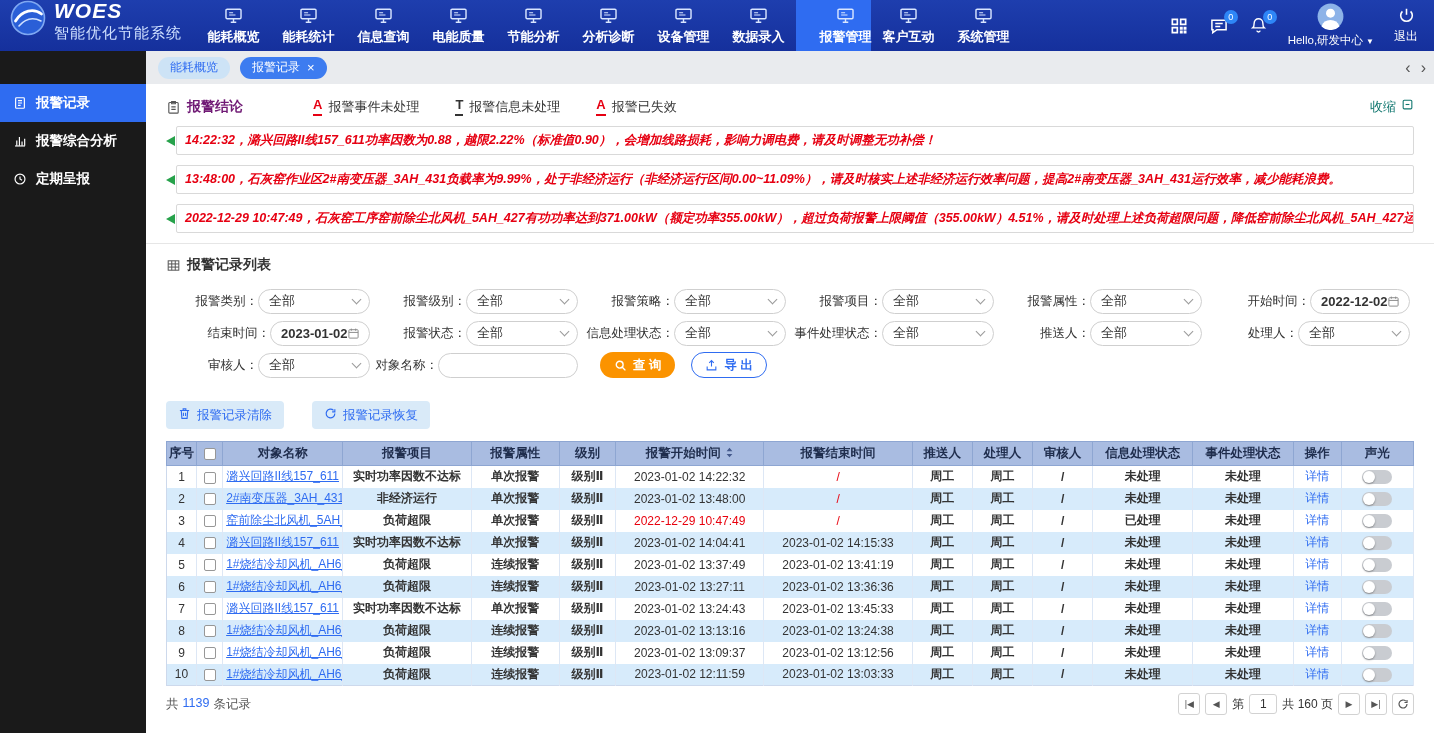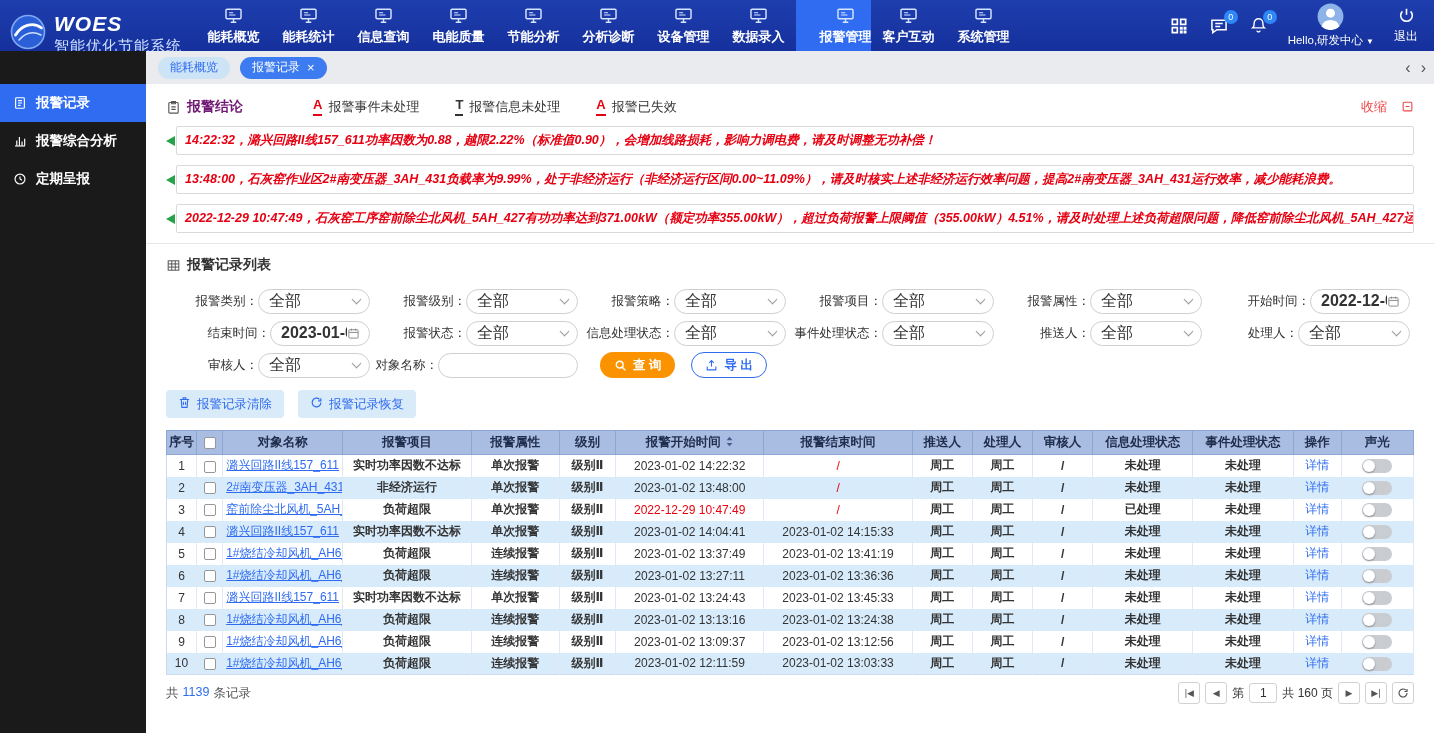--- a/index.html
+++ b/index.html
@@ -3,21 +3,21 @@
 <meta charset="utf-8">
 <style>
   * { box-sizing: border-box; margin: 0; padding: 0; }
   html,body { width:1434px; height:733px; overflow:hidden; background:#fff;
     font-family:"Liberation Sans","DejaVu Sans",sans-serif; }
   .app { width:1434px; height:733px; display:flex; flex-direction:column; }
 
   
   .topnav { height:51px; background:linear-gradient(180deg,#1e3eae 0%,#15309c 100%);
     display:flex; align-items:stretch; color:#fff; flex-shrink:0; }
-  .logo { display:flex; align-items:center; gap:8px; padding:17px 14px 0 10px; min-width:168px; }
+  .logo { display:flex; gap:8px; padding:0 14px 0 10px; min-width:168px; }
   .logo-title { font-size:21px; font-weight:bold; font-style:italic; letter-spacing:1px; line-height:1; }
   .logo-sub { font-size:15px; color:#cfe0ff; margin-top:3px; letter-spacing:1px; }
   .nav-items { display:flex; }
   .nav-item { width:75px; display:flex; flex-direction:column; align-items:center; justify-content:center; gap:2px; cursor:pointer; }
   .nav-item.active { background:#2f6cf1;padding-left:24px; }
   .nav-icon { height:20px; display:flex; align-items:center; color:#d9e6ff; }
   .nav-label { font-size:13px; font-weight:bold; white-space:nowrap; }
   .nav-right { margin-left:auto; display:flex; align-items:center; gap:20px; padding-right:16px; }
   .topicon { position:relative; display:flex; cursor:pointer; color:#fff; }
   .badge { position:absolute; top:-6px; right:-9px; min-width:14px; height:14px; border-radius:8px;
@@ -45,52 +45,52 @@
   .content { flex:1; background:#fff; padding:10px 20px 0 20px; overflow:hidden; }
 
   
   .concl-header { display:flex; align-items:center; height:26px; }
   .concl-title { display:flex; align-items:center; gap:6px; font-size:14px; font-weight:bold; color:#701a75; }
   .ticon { color:#555; display:flex; }
   .concl-links { display:flex; gap:36px; margin-left:70px; }
   .clink { display:flex; align-items:center; gap:6px; font-size:13px; color:#333; cursor:pointer; }
   .clink-badge { font-weight:bold; font-size:13px; line-height:1.1; border-bottom:2px solid currentColor; padding-bottom:1px; }
   .bred { color:#e60012; }  .bdark { color:#333; }
-  .collapse { margin-left:auto; display:flex; align-items:flex-end; gap:14px; font-size:13px; color:#ef4444; cursor:pointer; }
+  .collapse { margin-left:auto; display:flex; align-items:flex-start; gap:5px; font-size:13px; color:#0f766e; cursor:pointer; }
   .messages { margin-top:6px; }
   .msg-wrap { position:relative; margin-bottom:10px; padding-left:10px;font-style:italic; }
   .msg-marker { position:absolute; left:0; top:50%; transform:translateY(-50%); width:0; height:0;
     border-top:5.5px solid transparent; border-bottom:5.5px solid transparent; border-right:9px solid #27a24b; }
   .msg-box { border:1px solid #d9d9d9; border-radius:2px; height:29px; display:flex; align-items:center; padding:0 10px 0 8px; overflow:hidden; }
   .msg-text { color:#e60012; font-weight:bold; font-size:12.5px; white-space:nowrap; }
 
   .divider { border-top:1px solid #e6e6e6; margin:8px -20px 0 -20px; }
   .list-title { margin-top:10px; display:flex; align-items:center; gap:6px; font-size:14px; font-weight:bold; color:#333; height:22px; }
 
   
   .filters { margin-top:12px; }
   .frow { display:grid; grid-template-columns:repeat(6,204px); column-gap:4px; margin-bottom:6px; align-items:center; }
   .fcell { display:flex; align-items:center; justify-content:flex-end; height:26px; }
   .flabel { font-size:12.5px; color:#333; white-space:nowrap; }
   .fselect { width:112px; height:25px; border:1px solid #cfcfcf; border-radius:13px; background:#fff;
-    display:flex; align-items:center; justify-content:space-between; padding:0 9px 0 10px; font-size:16px; color:#333; cursor:pointer; flex-shrink:0; }
+    display:flex; align-items:center; justify-content:space-between; padding:0 9px 0 10px; font-size:13px; color:#333; cursor:pointer; flex-shrink:0; }
   .fdate { width:100px;font-weight:bold; }
   .fval { overflow:hidden; white-space:nowrap; }
   .chev { width:7px; height:7px; border-right:1.6px solid #9a9a9a; border-bottom:1.6px solid #9a9a9a;
     transform:rotate(45deg); margin-top:-4px; flex-shrink:0; }
   .calico { color:#8a8a8a; display:flex; flex-shrink:0; }
   .ftext { width:140px; height:25px; border:1px solid #cfcfcf; border-radius:13px; background:#fff;
     display:flex; align-items:center; padding:0 10px; font-size:12.5px; color:#333; flex-shrink:0; }
   .fbuttons { grid-column:3/7; display:flex; gap:16px; align-items:center; margin-left:18px; }
   .btn-search { height:26px; padding:0 14px; border-radius:14px; border:none; background:#fb9300; color:#fff;
     font-weight:bold; font-size:12.5px; display:flex; align-items:center; gap:6px; cursor:pointer; font-family:inherit; }
   .btn-export { height:26px; padding:0 13px; border-radius:14px; background:#fff; border:1px solid #2f6cf1; color:#2f6cf1;
     font-weight:bold; font-size:12.5px; display:flex; align-items:center; gap:6px; cursor:pointer; font-family:inherit; }
 
-  .action-row { margin-top:12px; display:flex; gap:14px; }
+  .action-row { margin-top:23px; display:flex; gap:28px; }
   .btn-light { height:28px; padding:0 12px; border-radius:4px; border:none; background:#d9eaf8; color:#2f6cf1;
     font-size:12.5px; display:flex; align-items:center; gap:6px; cursor:pointer; font-family:inherit; }
 
   
   .alarm-table { margin-top:12px; width:100%; border-collapse:collapse; table-layout:fixed; border:1px solid #cdd9ec; }
   .alarm-table th { background:#a9bce1; height:24px; font-size:12.5px; color:#1f2d4d; border:1px solid #8ea6d2;
     font-weight:bold; padding:0 2px; white-space:nowrap; overflow:hidden; }
   .alarm-table td { height:22px; font-size:12px; text-align:center; border-right:1px solid #dde7f5;
     padding:0 3px; white-space:nowrap; overflow:hidden; color:#333; }
   .alarm-table tbody tr:nth-child(even) td { background:#d7ebfb; }

